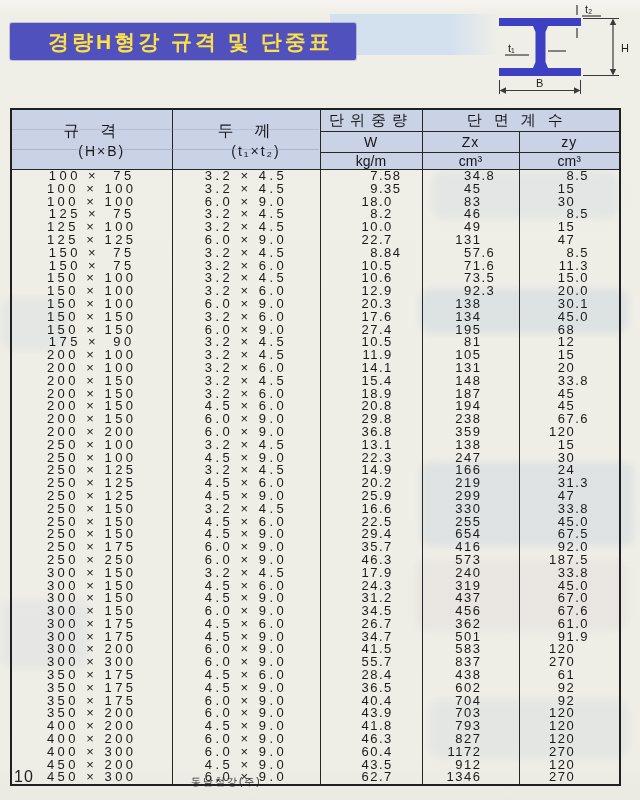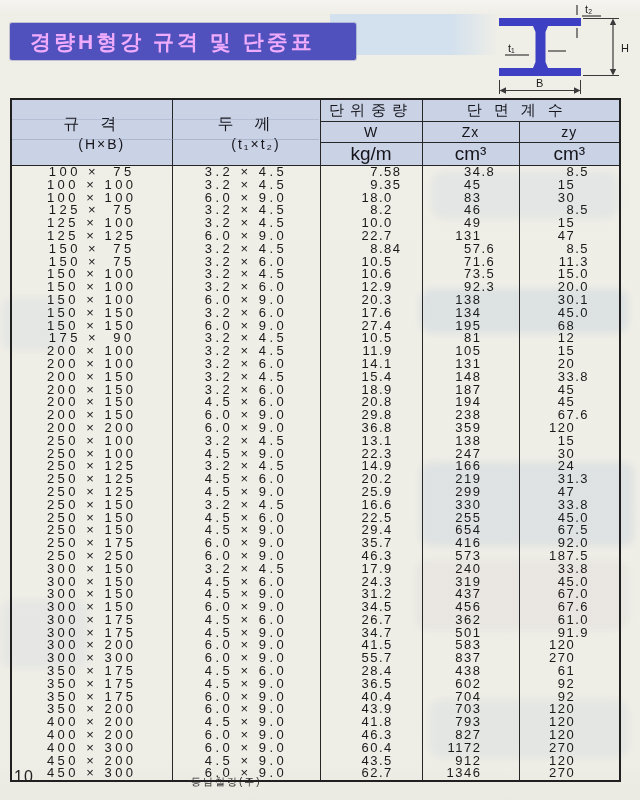--- a/index.html
+++ b/index.html
@@ -10,44 +10,44 @@
     color:#1c1c1c;
   }
   .page{position:relative;width:640px;height:800px;
     background:linear-gradient(180deg,#f5f4f0 0px,#efeee7 14px,#eeede6 760px,#eae9e2 800px);}
   
   .band{position:absolute;left:330px;top:14px;width:168px;height:41px;
     background:linear-gradient(90deg,#d3e1ee 0%,#d3e1ee 72%,rgba(211,225,238,0));}
   .titlebar{position:absolute;left:10px;top:23px;width:346px;height:37px;
     background:#5051bd;border-radius:2px;
     display:flex;align-items:center;box-shadow:0 0 0 1px rgba(60,60,150,.25);}
-  .titlebar span{color:#f0abfc;font-weight:bold;font-size:21px;letter-spacing:3px;
-    padding-left:20px;white-space:nowrap;}
+  .titlebar span{color:#fde047;font-weight:bold;font-size:21px;letter-spacing:3px;
+    padding-left:38px;white-space:nowrap;}
   
   svg.diagram{position:absolute;left:486px;top:0px;width:154px;height:97px;}
   svg.diagram text{font-family:"Liberation Sans","DejaVu Sans",sans-serif;font-size:11px;fill:#1d1d1d;}
   
   .gp{position:absolute;border-radius:12px;filter:blur(3px);z-index:0;}
   .g1{left:432px;top:172px;width:186px;height:46px;background:rgba(168,190,216,.16);}
   .g2{left:420px;top:289px;width:208px;height:44px;background:rgba(160,186,216,.22);}
   .g3{left:2px;top:298px;width:66px;height:52px;background:rgba(170,190,214,.14);}
   .g4{left:420px;top:462px;width:214px;height:84px;background:rgba(164,186,214,.20);}
   .g5{left:416px;top:560px;width:212px;height:70px;background:rgba(198,186,196,.13);}
   .g6{left:2px;top:600px;width:86px;height:68px;background:rgba(174,190,210,.12);}
   .g7{left:430px;top:700px;width:198px;height:58px;background:rgba(168,190,214,.14);}
   
-  .table-wrap{position:absolute;left:10px;top:98px;z-index:1;border-radius:18px;}
+  .table-wrap{position:absolute;left:10px;top:108px;z-index:1;border-radius:18px;}
   table{border-collapse:collapse;table-layout:fixed;width:609px;
     border:2px solid #202020;background:transparent;}
   th,td{padding:0;margin:0;}
   thead th{background:#cad2e6;border:1px solid #262626;font-weight:normal;
     color:#15151a;vertical-align:middle;}
   .h1 th{height:21px;font-size:15px;}
   .h2 th{height:20px;font-size:14px;letter-spacing:1px;}
-  .h3 th{height:15px;font-size:19px;}
+  .h3 th{height:15px;font-size:14px;}
   .spec-head .t{font-size:16px;letter-spacing:4px;line-height:20px;padding-top:4px;white-space:pre;}
   .spec-head .s{font-size:14px;letter-spacing:2px;line-height:20px;padding-bottom:2px;margin-left:20px;}
   .uw{letter-spacing:6px;margin-left:35px;}
   .sm{letter-spacing:12px;}
   .hline{position:absolute;left:2px;width:307px;height:1px;background:#8e99b4;z-index:3;}
   .hl1{top:21px;opacity:.32;}
   .hl2{top:41px;opacity:.5;}
   tbody td{height:12.79px;line-height:12.79px;font-size:13px;
     border-left:1px solid #262626;border-right:1px solid #262626;
     border-top:none;border-bottom:none;background:transparent;

